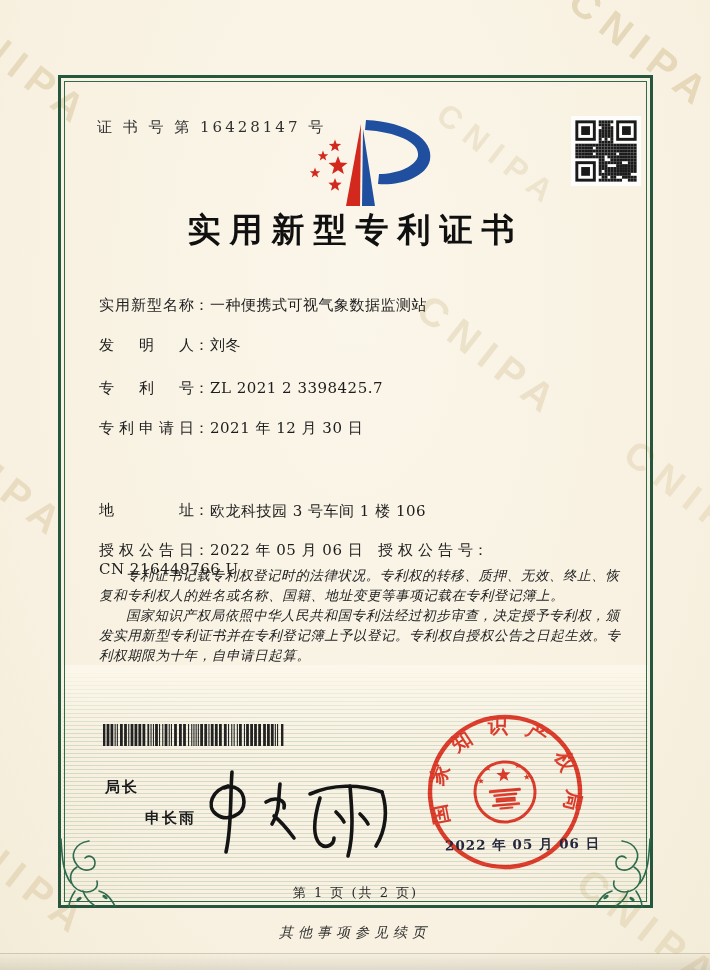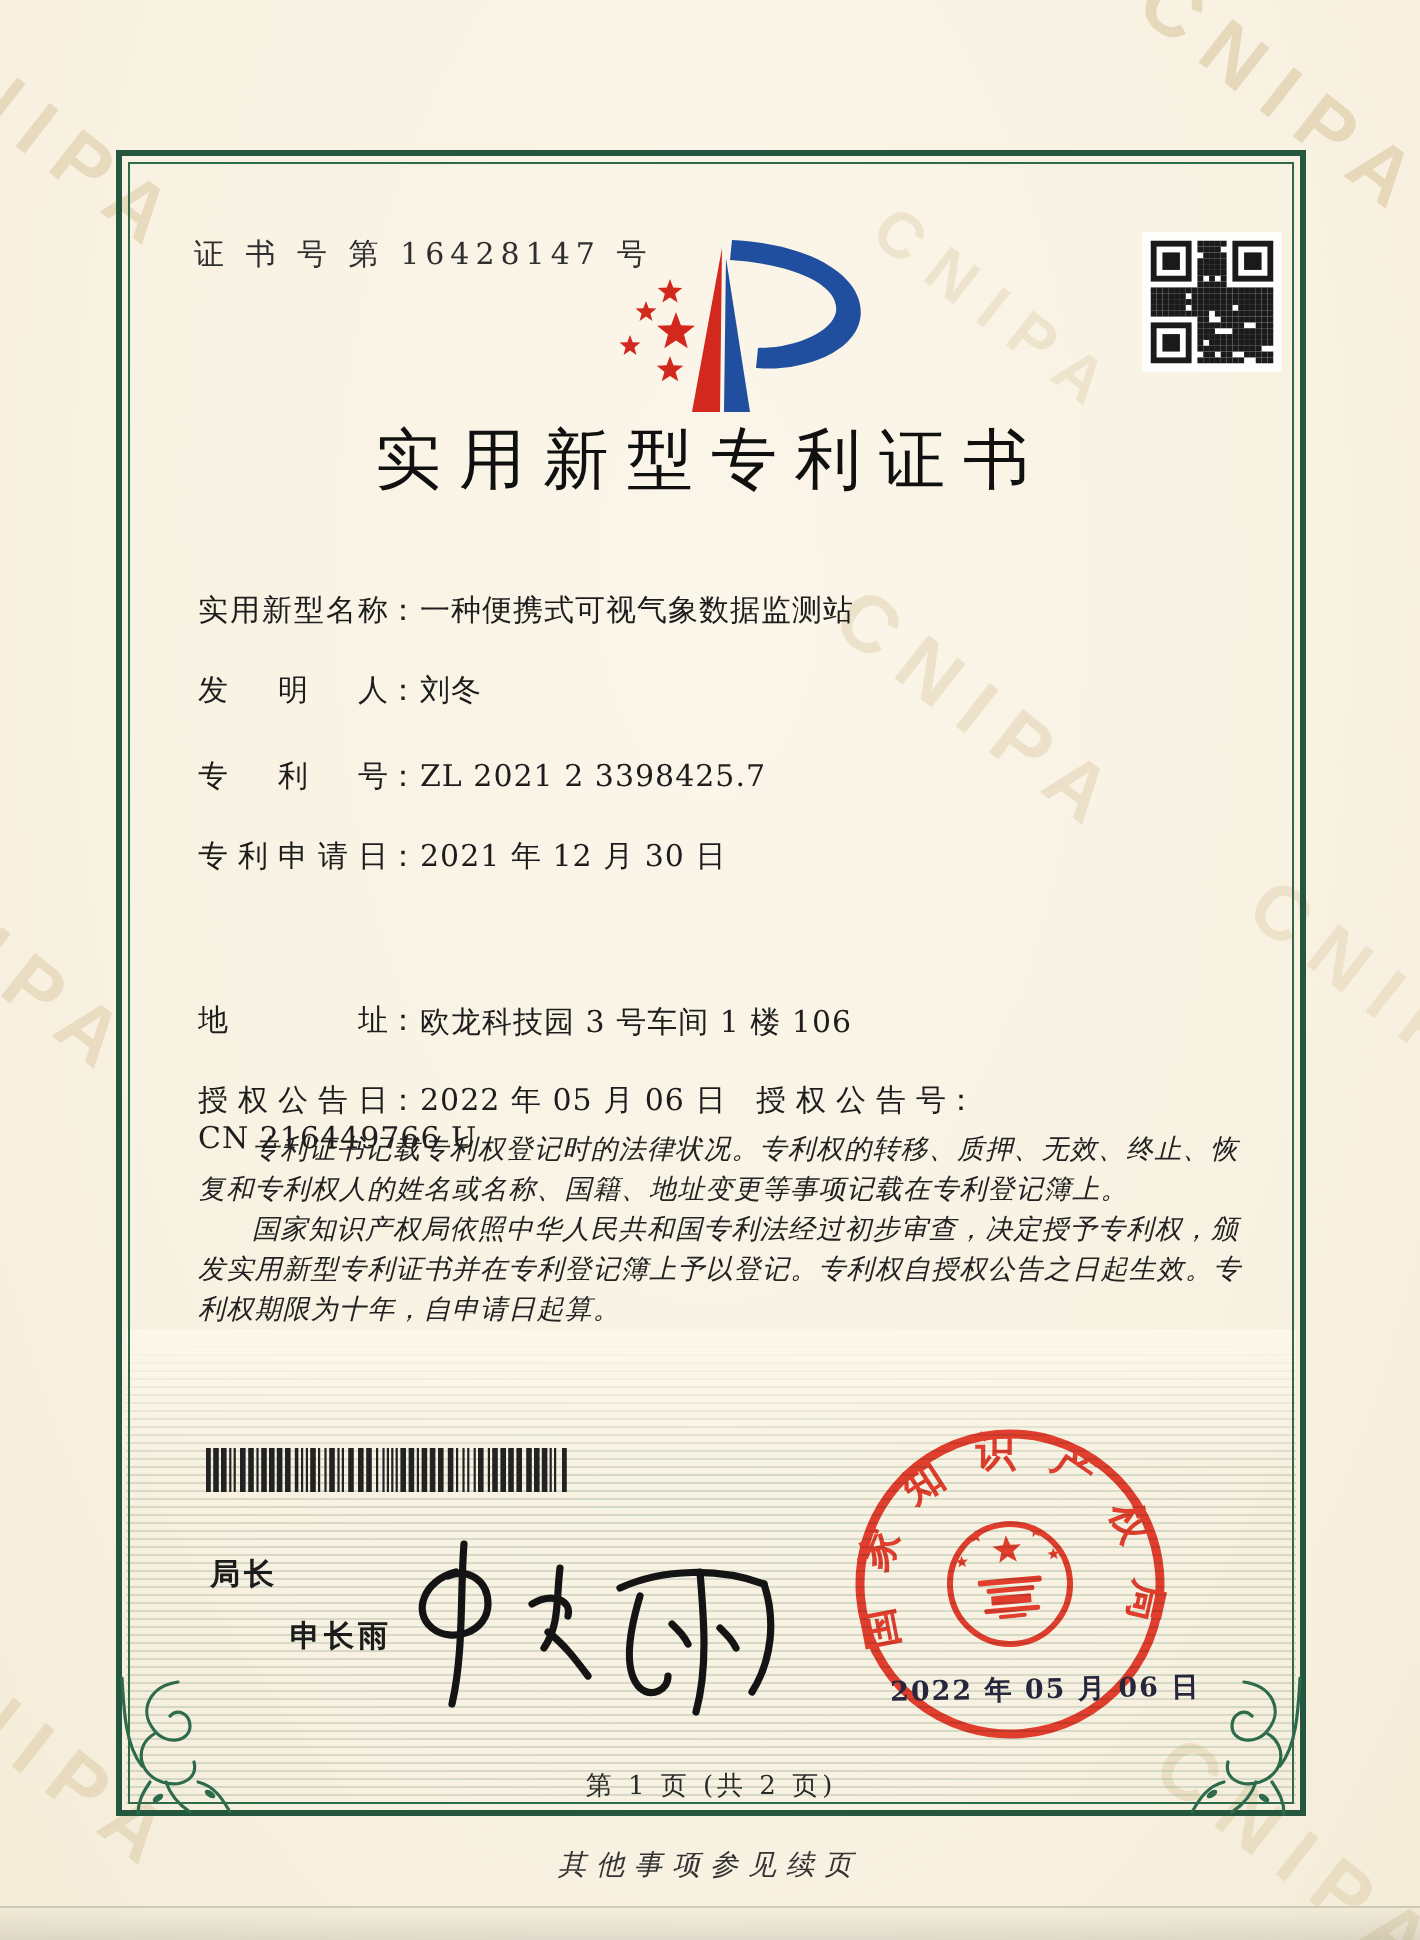--- a/index.html
+++ b/index.html
@@ -20,21 +20,21 @@
   .stripes{position:absolute;left:2px;right:2px;bottom:2px;height:238px;z-index:0;
            background-image:
              linear-gradient(180deg, rgba(252,247,234,1) 0%, rgba(252,247,234,0) 30%),
              repeating-linear-gradient(180deg, rgba(122,160,130,0.28) 0px, rgba(122,160,130,0.28) 1px,
                 rgba(255,255,255,0) 1px, rgba(255,255,255,0) 4px);}
 
   .cert-no{position:absolute;left:36px;top:40px;font-size:15px;letter-spacing:3px;color:#2f2f2f;z-index:3;}
   .logo{position:absolute;left:235px;top:28px;width:155px;height:105px;z-index:3;}
   .qr{position:absolute;left:510px;top:38px;width:70px;height:70px;z-index:3;background:#fdfdfb;}
   .title{position:absolute;left:0;right:0;top:130px;text-align:center;z-index:3;
-         font-size:33px;font-weight:normal;letter-spacing:9px;color:#101010;}
+         font-size:33px;font-weight:bold;letter-spacing:9px;color:#101010;}
 
   .row{position:absolute;left:38px;right:26px;z-index:3;font-size:15px;color:#1d1d1d;}
   .fl{display:inline-block;width:95px;text-align:justify;text-align-last:justify;vertical-align:top;}
   .fc{display:inline-block;width:16px;vertical-align:top;}
   .fv{display:inline-block;letter-spacing:0.5px;vertical-align:top;max-width:430px;}
   .fv .vline{line-height:1.35;}
   .grant-date-val{display:inline-block;width:168px;letter-spacing:0.5px;vertical-align:top;}
 
   .paras{position:absolute;left:38px;right:28px;top:487px;z-index:3;font-size:13.5px;
          font-style:italic;line-height:20px;color:#222;letter-spacing:0.6px;}

